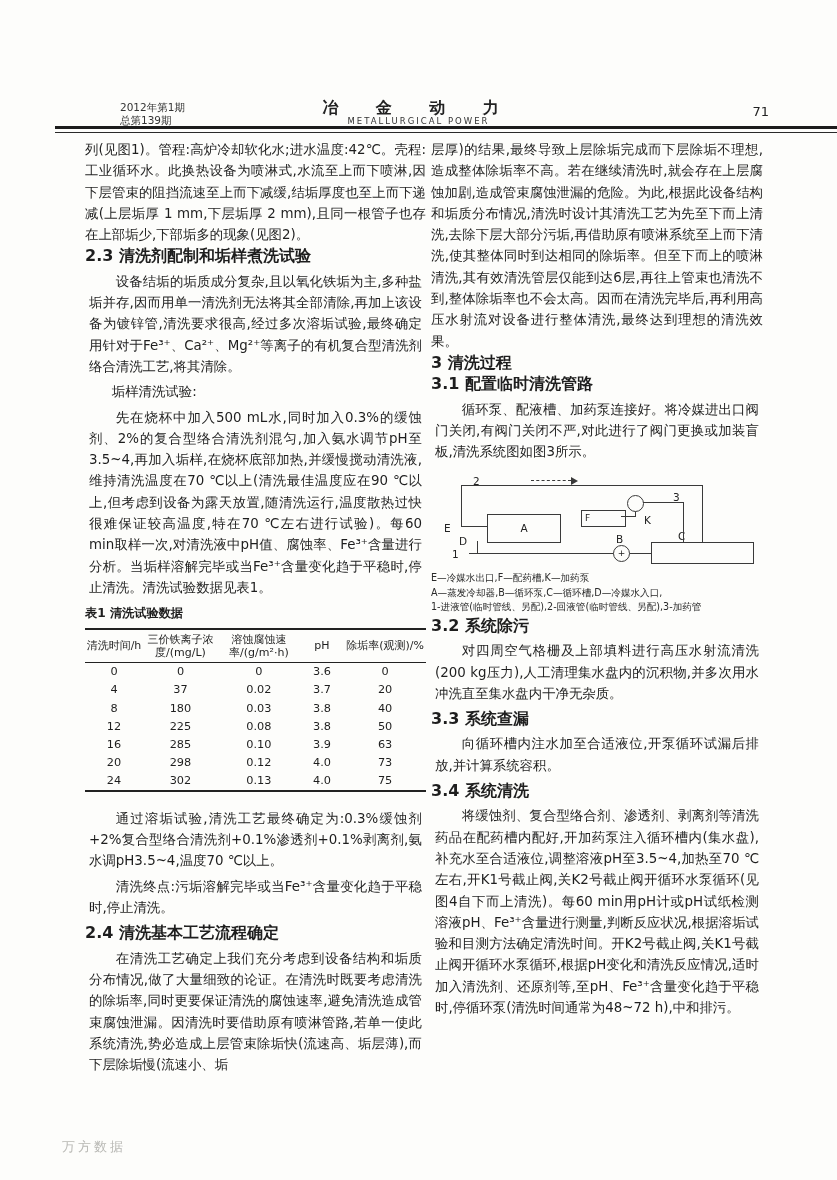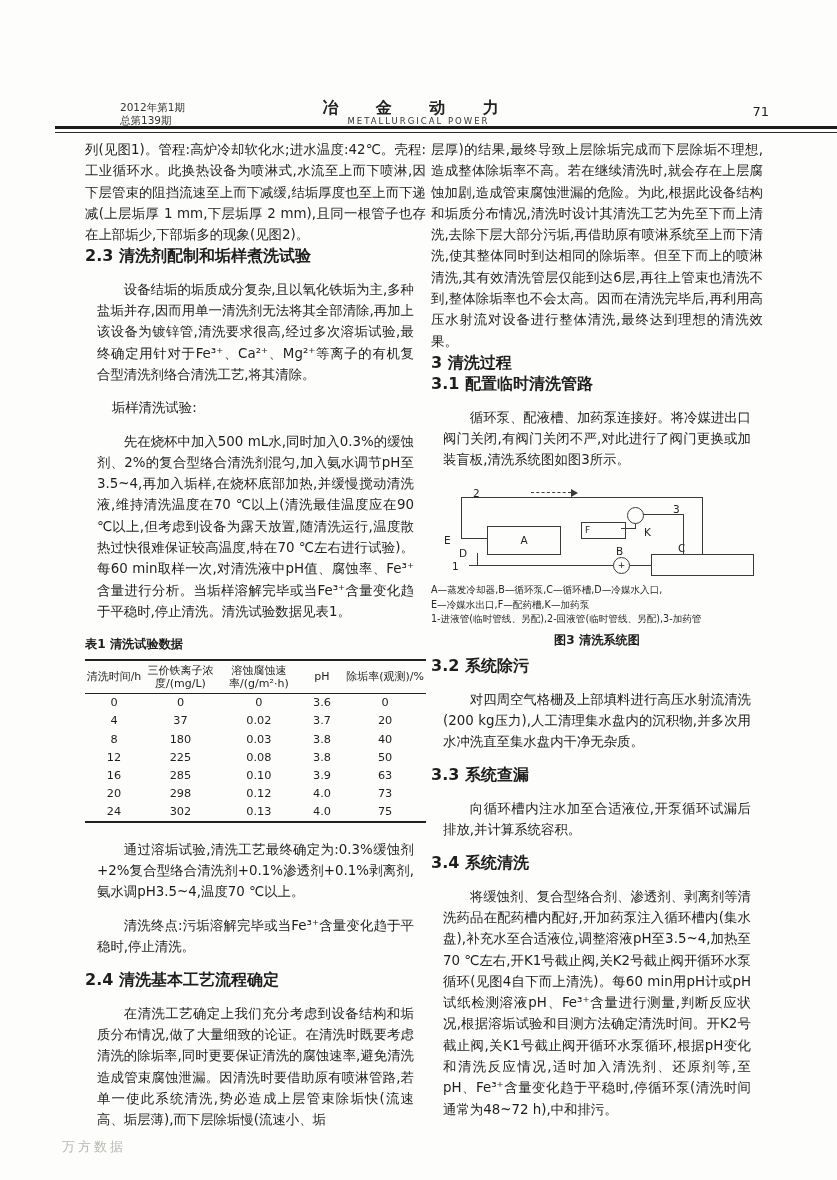--- a/index.html
+++ b/index.html
@@ -16,21 +16,21 @@
   .hdr-cn{position:absolute;left:0;top:98px;width:837px;text-align:center;font-size:16px;font-weight:bold;letter-spacing:16px;color:#222;}
   .hdr-en{position:absolute;left:0;top:116px;width:837px;text-align:center;font-size:8.5px;letter-spacing:2px;color:#333;}
   .hdr-page{position:absolute;right:68px;top:104px;font-size:13px;color:#222;}
   .hdr-rule{position:absolute;left:55px;top:126px;width:782px;height:3px;
     border-top:3px solid #1c1c1c;border-bottom:1.5px solid #2a2a2a;}
 
   
   .col{position:absolute;top:139px;text-align:justify;font-size:13.4px;line-height:21.3px;color:#1e1e1e;}
   .col-left{left:85px;width:341px;}
   .col-right{left:431px;width:332px;}
-  p.para{margin:12px;text-indent:2em;}
+  p.para{margin:4px;text-indent:2em;}
   p.cont{margin:0;text-indent:0;}
   .sec{font-weight:bold;margin:0;font-size:16px;line-height:21.3px;text-indent:0;}
   .subhead{margin:0;text-indent:2em;}
 
   
   .tbl-caption{font-weight:bold;font-size:12.2px;margin:5px 0 3px;}
   table.three-line{border-collapse:collapse;width:100%;font-size:11px;line-height:13px;
     border-top:2.2px solid #222;border-bottom:2.2px solid #222;margin-bottom:16px;}
   table.three-line th{font-weight:normal;border-bottom:1.3px solid #222;padding:3px 1px;text-align:center;vertical-align:middle;}
   table.three-line td{padding:2.6px 1px;text-align:center;font-size:11.3px;}
@@ -175,25 +175,24 @@
       <div class="vl" style="left:204px;top:41px;height:6px;"></div>
       <div class="fcirc" style="left:196px;top:25px;"></div>
       <div class="flbl" style="left:213px;top:40px;">K</div>
       <div class="hl" style="left:212px;top:32px;width:40px;"></div>
       <div class="flbl" style="left:242px;top:17px;">3</div>
       <div class="vl" style="left:252px;top:32px;height:40px;"></div>
       <div class="vl" style="left:271px;top:15px;height:57px;"></div>
     </div>
 
     <div class="legend">
+      <div>E—冷媒水出口,F—配药槽,K—加药泵</div>
       <div>A—蒸发冷却器,B—循环泵,C—循环槽,D—冷媒水入口,</div>
-      <div>E—冷媒水出口,F—配药槽,K—加药泵</div>
       <div>1-进液管(临时管线、另配),2-回液管(临时管线、另配),3-加药管</div>
     </div>
-    <div class="fig-caption">图3  清洗系统图</div>
 
     <p class="sec">3.2  系统除污</p>
     <p class="para">对四周空气格栅及上部填料进行高压水射流清洗(200 kg压力),人工清理集水盘内的沉积物,并多次用水冲洗直至集水盘内干净无杂质。</p>
     <p class="sec">3.3  系统查漏</p>
     <p class="para">向循环槽内注水加至合适液位,开泵循环试漏后排放,并计算系统容积。</p>
     <p class="sec">3.4  系统清洗</p>
     <p class="para">将缓蚀剂、复合型络合剂、渗透剂、剥离剂等清洗药品在配药槽内配好,开加药泵注入循环槽内(集水盘),补充水至合适液位,调整溶液pH至3.5~4,加热至70 ℃左右,开K1号截止阀,关K2号截止阀开循环水泵循环(见图4自下而上清洗)。每60 min用pH计或pH试纸检测溶液pH、Fe³⁺含量进行测量,判断反应状况,根据溶垢试验和目测方法确定清洗时间。开K2号截止阀,关K1号截止阀开循环水泵循环,根据pH变化和清洗反应情况,适时加入清洗剂、还原剂等,至pH、Fe³⁺含量变化趋于平稳时,停循环泵(清洗时间通常为48~72 h),中和排污。</p>
   </div>
 
   <div class="watermark">万方数据</div>

